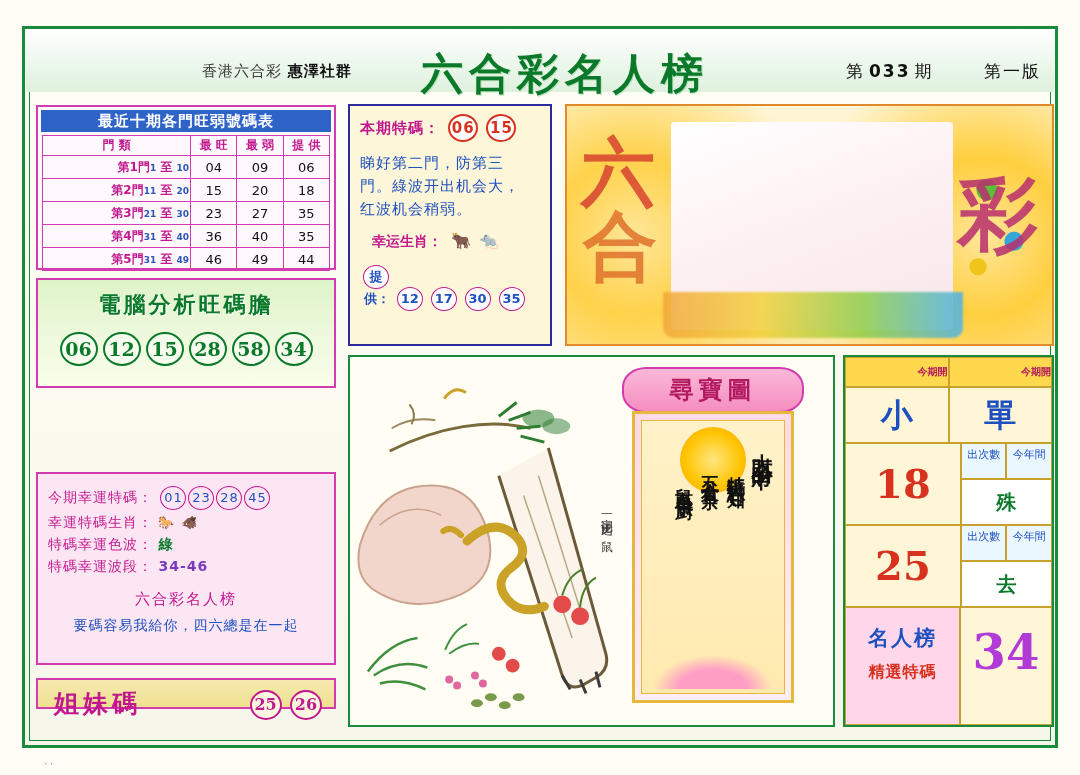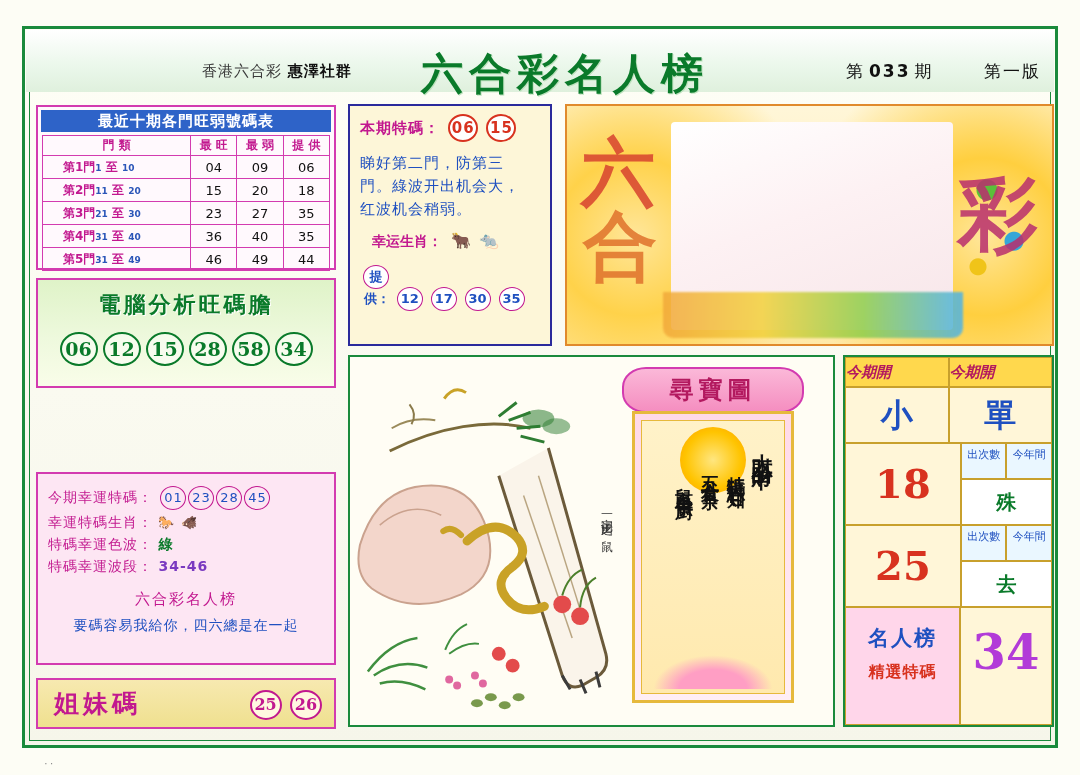--- a/index.html
+++ b/index.html
@@ -74,21 +74,21 @@
   }
   table.ten th{
     border:1px solid #d33bb0;font-size:12px;color:#c2188f;height:17px;
     font-weight:bold;
   }
   table.ten td{
     border:1px solid #d33bb0;font-size:13px;height:20px;text-align:center;
     color:#111;
   }
   table.ten td.label{
-    color:#c2188f;font-weight:bold;font-size:12px;text-align:left;padding-left:20px;
+    color:#c2188f;font-weight:bold;font-size:12px;text-align:right;padding-left:20px;
     white-space:nowrap;
   }
   table.ten td.label i{font-style:normal;font-size:9px;color:#2b56b8;}
 
   .cpu-box{
     position:absolute;left:36px;top:278px;width:300px;height:110px;
     border:2px solid #d33bb0;
     background:linear-gradient(180deg,#dff3c8 0%,#eef9dd 55%,#f9fde9 100%);
     box-sizing:border-box;
   }
@@ -124,21 +124,21 @@
   }
   .lucky-mid{
     text-align:center;font-size:15px;color:#c2188f;margin-top:14px;letter-spacing:2px;
   }
   .lucky-bottom{
     text-align:center;font-size:14px;color:#1f50c0;margin-top:8px;letter-spacing:1px;
   }
   .zodiac{font-size:13px;}
 
   .sister-box{
-    position:absolute;left:36px;top:678px;width:300px;height:51px;
+    position:absolute;left:36px;top:678px;width:300px;height:31px;
     border:2px solid #d33bb0;background:linear-gradient(180deg,#f7e9b0,#efe08f);
     box-sizing:border-box;
   }
   .sister-title{
     position:absolute;left:16px;top:7px;font-size:25px;font-weight:bold;color:#c2188f;
     letter-spacing:4px;font-family:"DejaVu Serif", serif;
   }
   .sister-nums{position:absolute;right:12px;top:10px;}
   .sister-nums span{
     display:inline-block;width:28px;height:26px;line-height:26px;text-align:center;
@@ -266,22 +266,22 @@
 
   
   .res-box{
     position:absolute;left:843px;top:355px;width:211px;height:372px;
     border:2px solid #1a8a3c;box-sizing:border-box;background:#fffbe8;
   }
   .res-grid{display:flex;flex-direction:column;height:100%;}
   .res-head{display:flex;height:30px;}
   .res-head div{
     flex:1;border:1px solid #c8a02c;background:#ffd84d;color:#b3195f;
-    font-size:15px;font-weight:bold;text-align:left;line-height:28px;
-    box-sizing:border-box;font-family:"DejaVu Sans", sans-serif;font-style:italic;
+    font-size:10px;font-weight:bold;text-align:right;line-height:28px;
+    box-sizing:border-box;font-family:"DejaVu Sans", sans-serif;
   }
   .res-big{display:flex;height:56px;}
   .res-big div{
     flex:1;border:1px solid #c8a02c;background:#fff6d8;text-align:center;
     font-size:32px;font-weight:bold;color:#1f50c0;line-height:54px;
     box-sizing:border-box;font-family:"DejaVu Serif", serif;
   }
   .res-row{display:flex;height:82px;}
   .res-num{
     flex:1.25;border:1px solid #c8a02c;background:#fff6d8;text-align:center;

